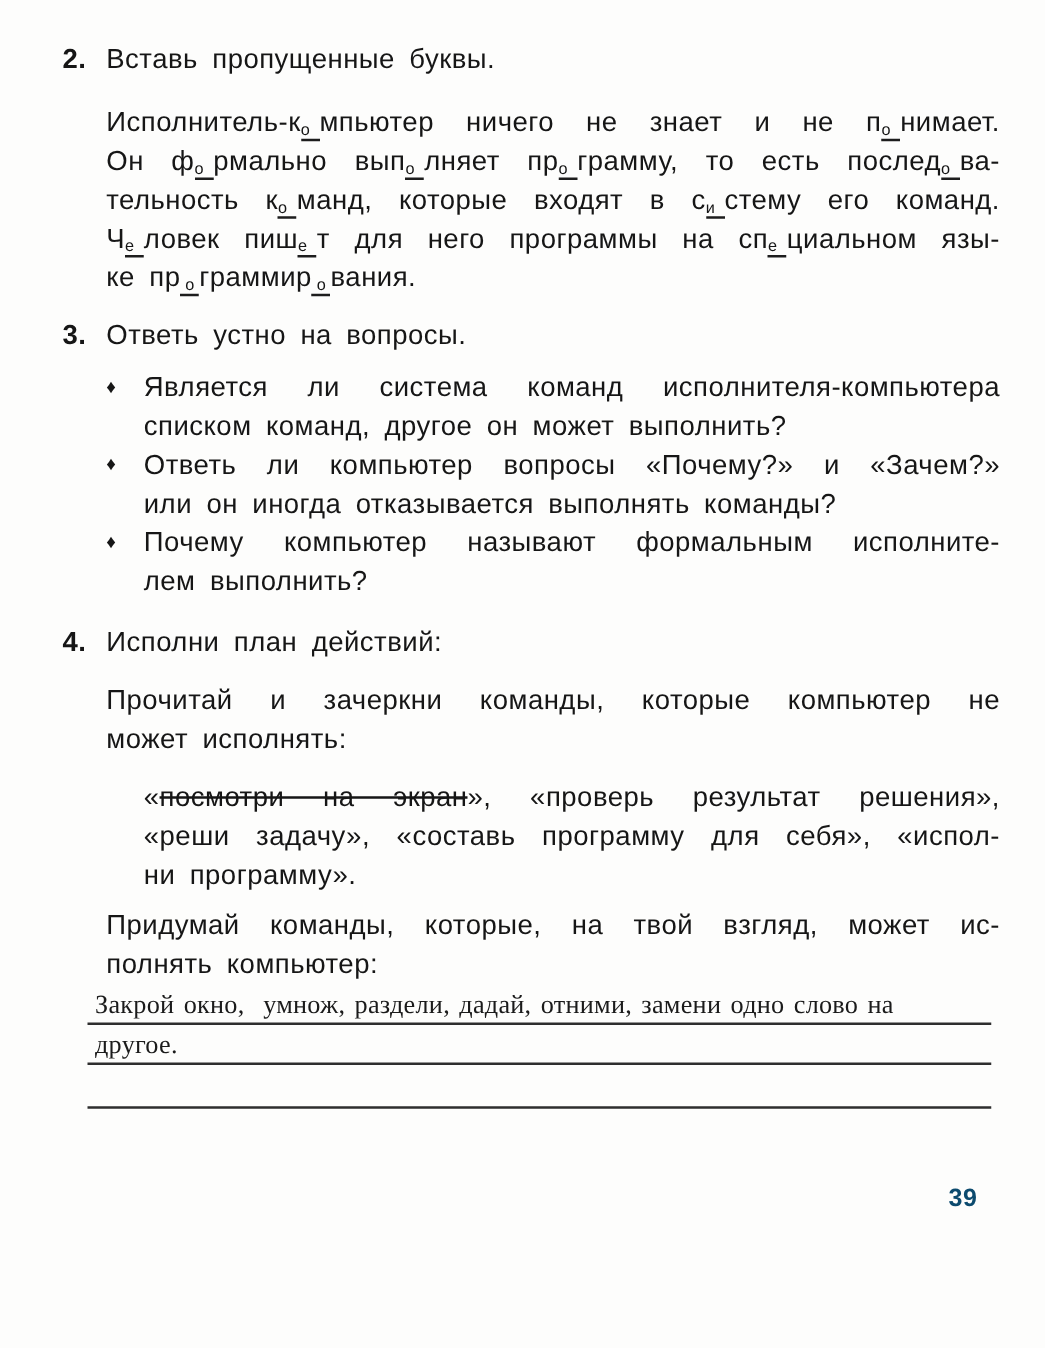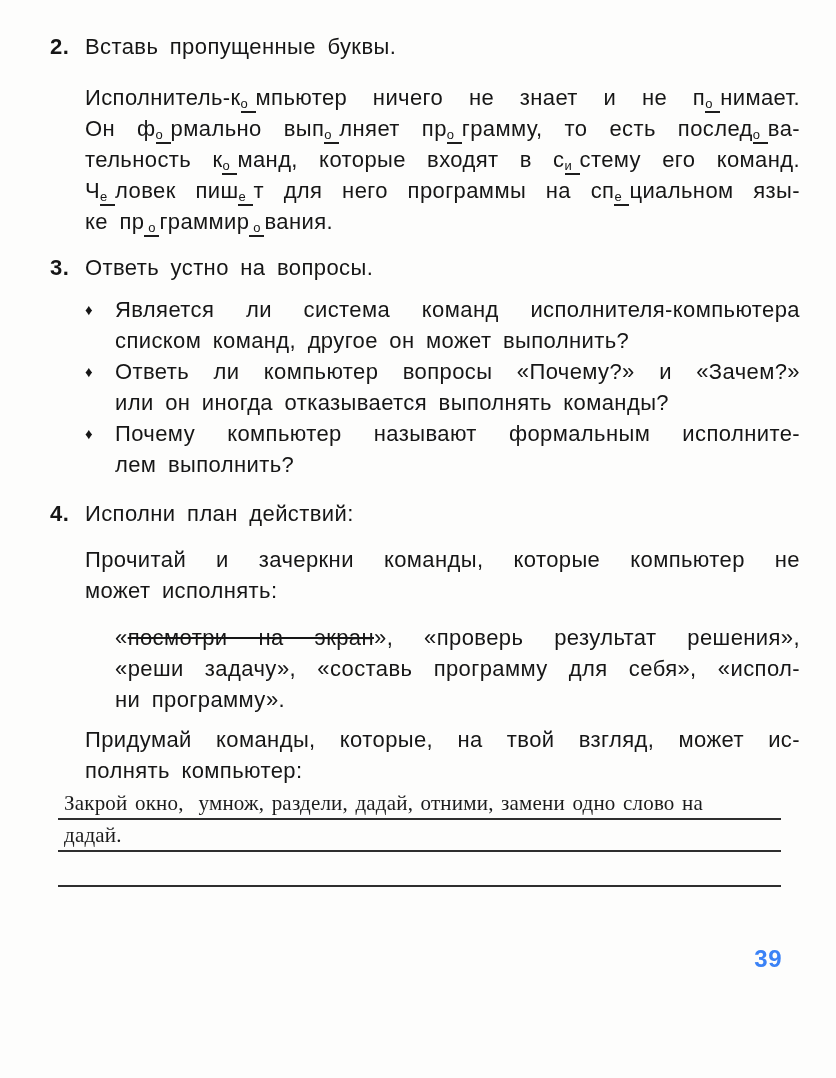--- a/index.html
+++ b/index.html
@@ -37,21 +37,21 @@
   .bullet-row{display:flex;}
   .bullet-glyph{flex:0 0 30px;width:30px;font-size:15px;line-height:31px;}
   .bullet-lines{flex:1;min-width:0;}
   .sec3{margin-top:18px;}
   .sec4{margin-top:21px;}
   .mt-para1{margin-top:17px;}
   .indent{margin-left:65px;margin-top:16px;}
   .mt-para3{margin-top:9px;}
   .sec2-para{margin-top:22px;}
   .answer{
-    margin-left:8px;
+    margin-left:20px;
     margin-top:2px;
     width:723px;
     font-family:"Liberation Serif","DejaVu Serif",serif;
     font-size:21px;
     letter-spacing:0.2px;
     word-spacing:2px;
     color:#1b1b1b;
   }
   .ans-line{
     line-height:30px;
@@ -60,23 +60,23 @@
     white-space:pre-wrap;
   }
   .ans-line.empty{height:33px;}
   .footer{
     margin-top:58px;
     text-align:right;
     padding-right:18px;
   }
   .page-num{
     font-weight:700;
-    font-size:24px;
+    font-size:20px;
     letter-spacing:0.5px;
-    color:#3b82f6;
+    color:#0c4a6e;
     margin-left:12px;
   }
 </style>
 </head>
 <body>
 
 <div class="page">
 
   <section>
     <div class="ex-head">
@@ -135,21 +135,21 @@
         <div class="line just">«<span class="strike">посмотри на экран</span>», «проверь результат решения»,</div>
         <div class="line just">«реши задачу», «составь программу для себя», «испол-</div>
         <div class="line">ни программу».</div>
       </div>
     <div class="para mt-para3">
         <div class="line just">Придумай команды, которые, на твой взгляд, может ис-</div>
         <div class="line">полнять компьютер:</div>
       </div>
     <div class="answer">
         <div class="ans-line">Закрой окно,  умнож, раздели, дадай, отними, замени одно слово на</div>
-        <div class="ans-line">дадай.</div>
+        <div class="ans-line">другое.</div>
         <div class="ans-line empty"></div>
       </div>
   </section>
 
   <div class="footer">
     <span class="page-num">39</span>
   </div>
 
 </div>
 

